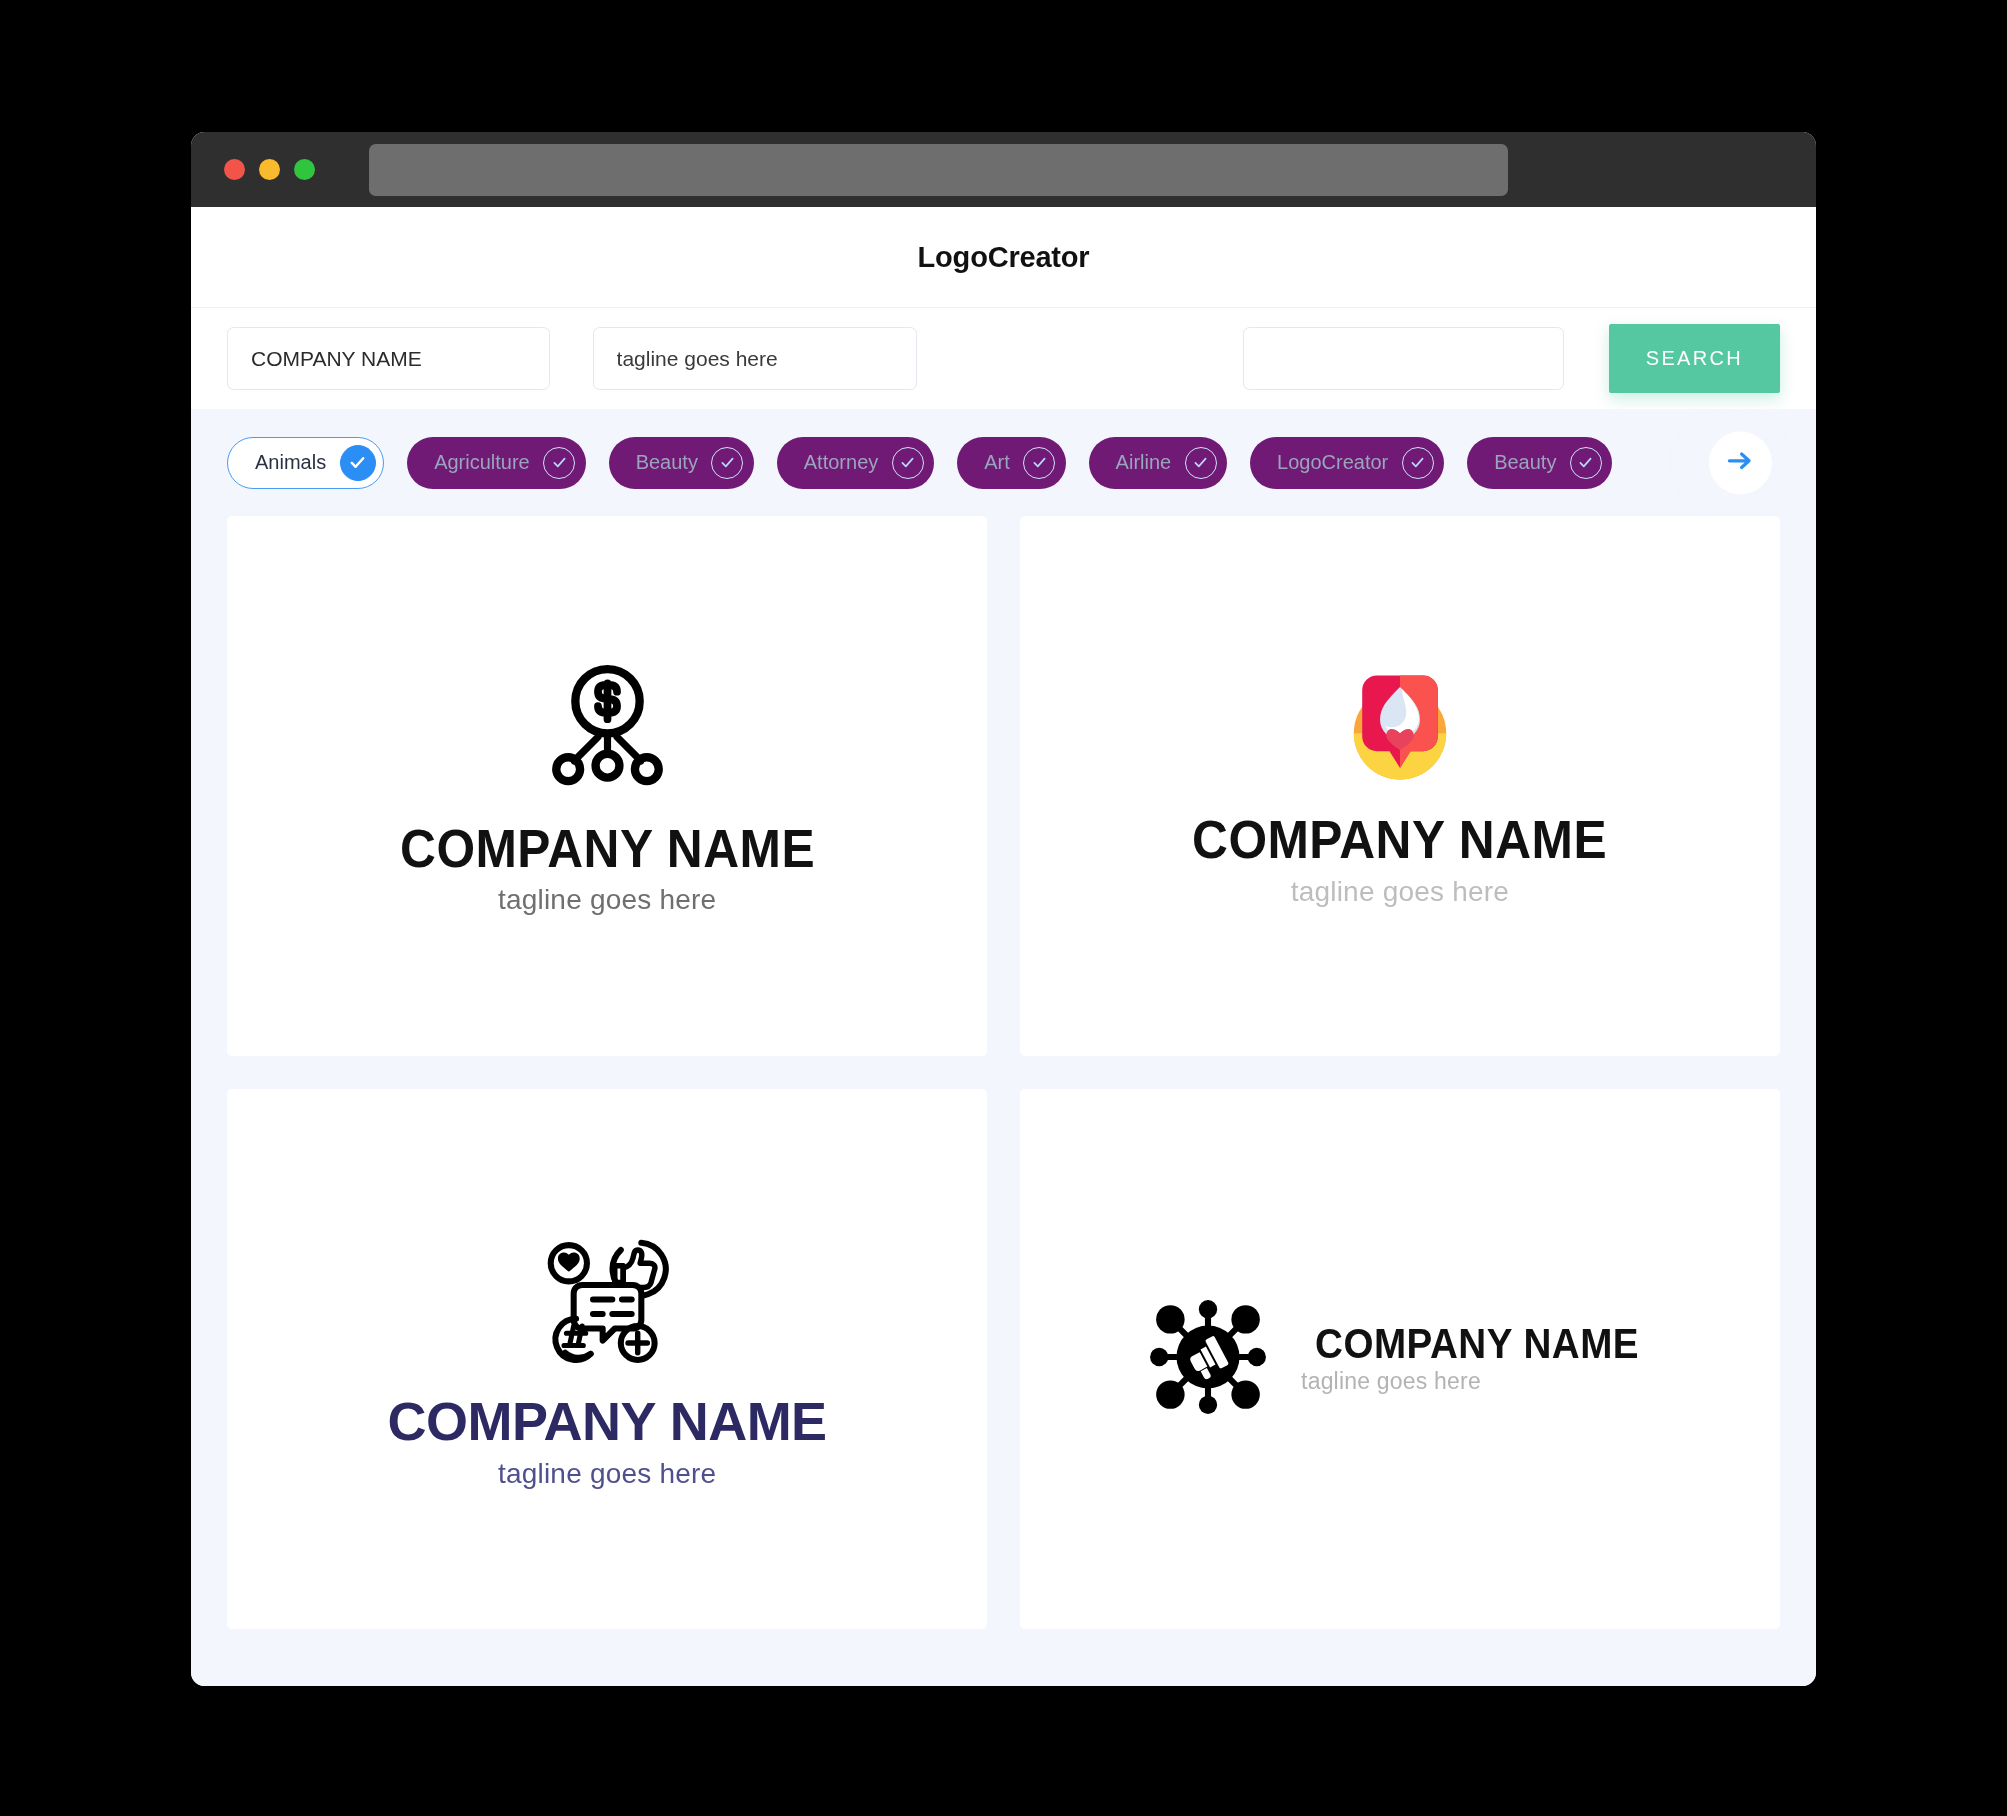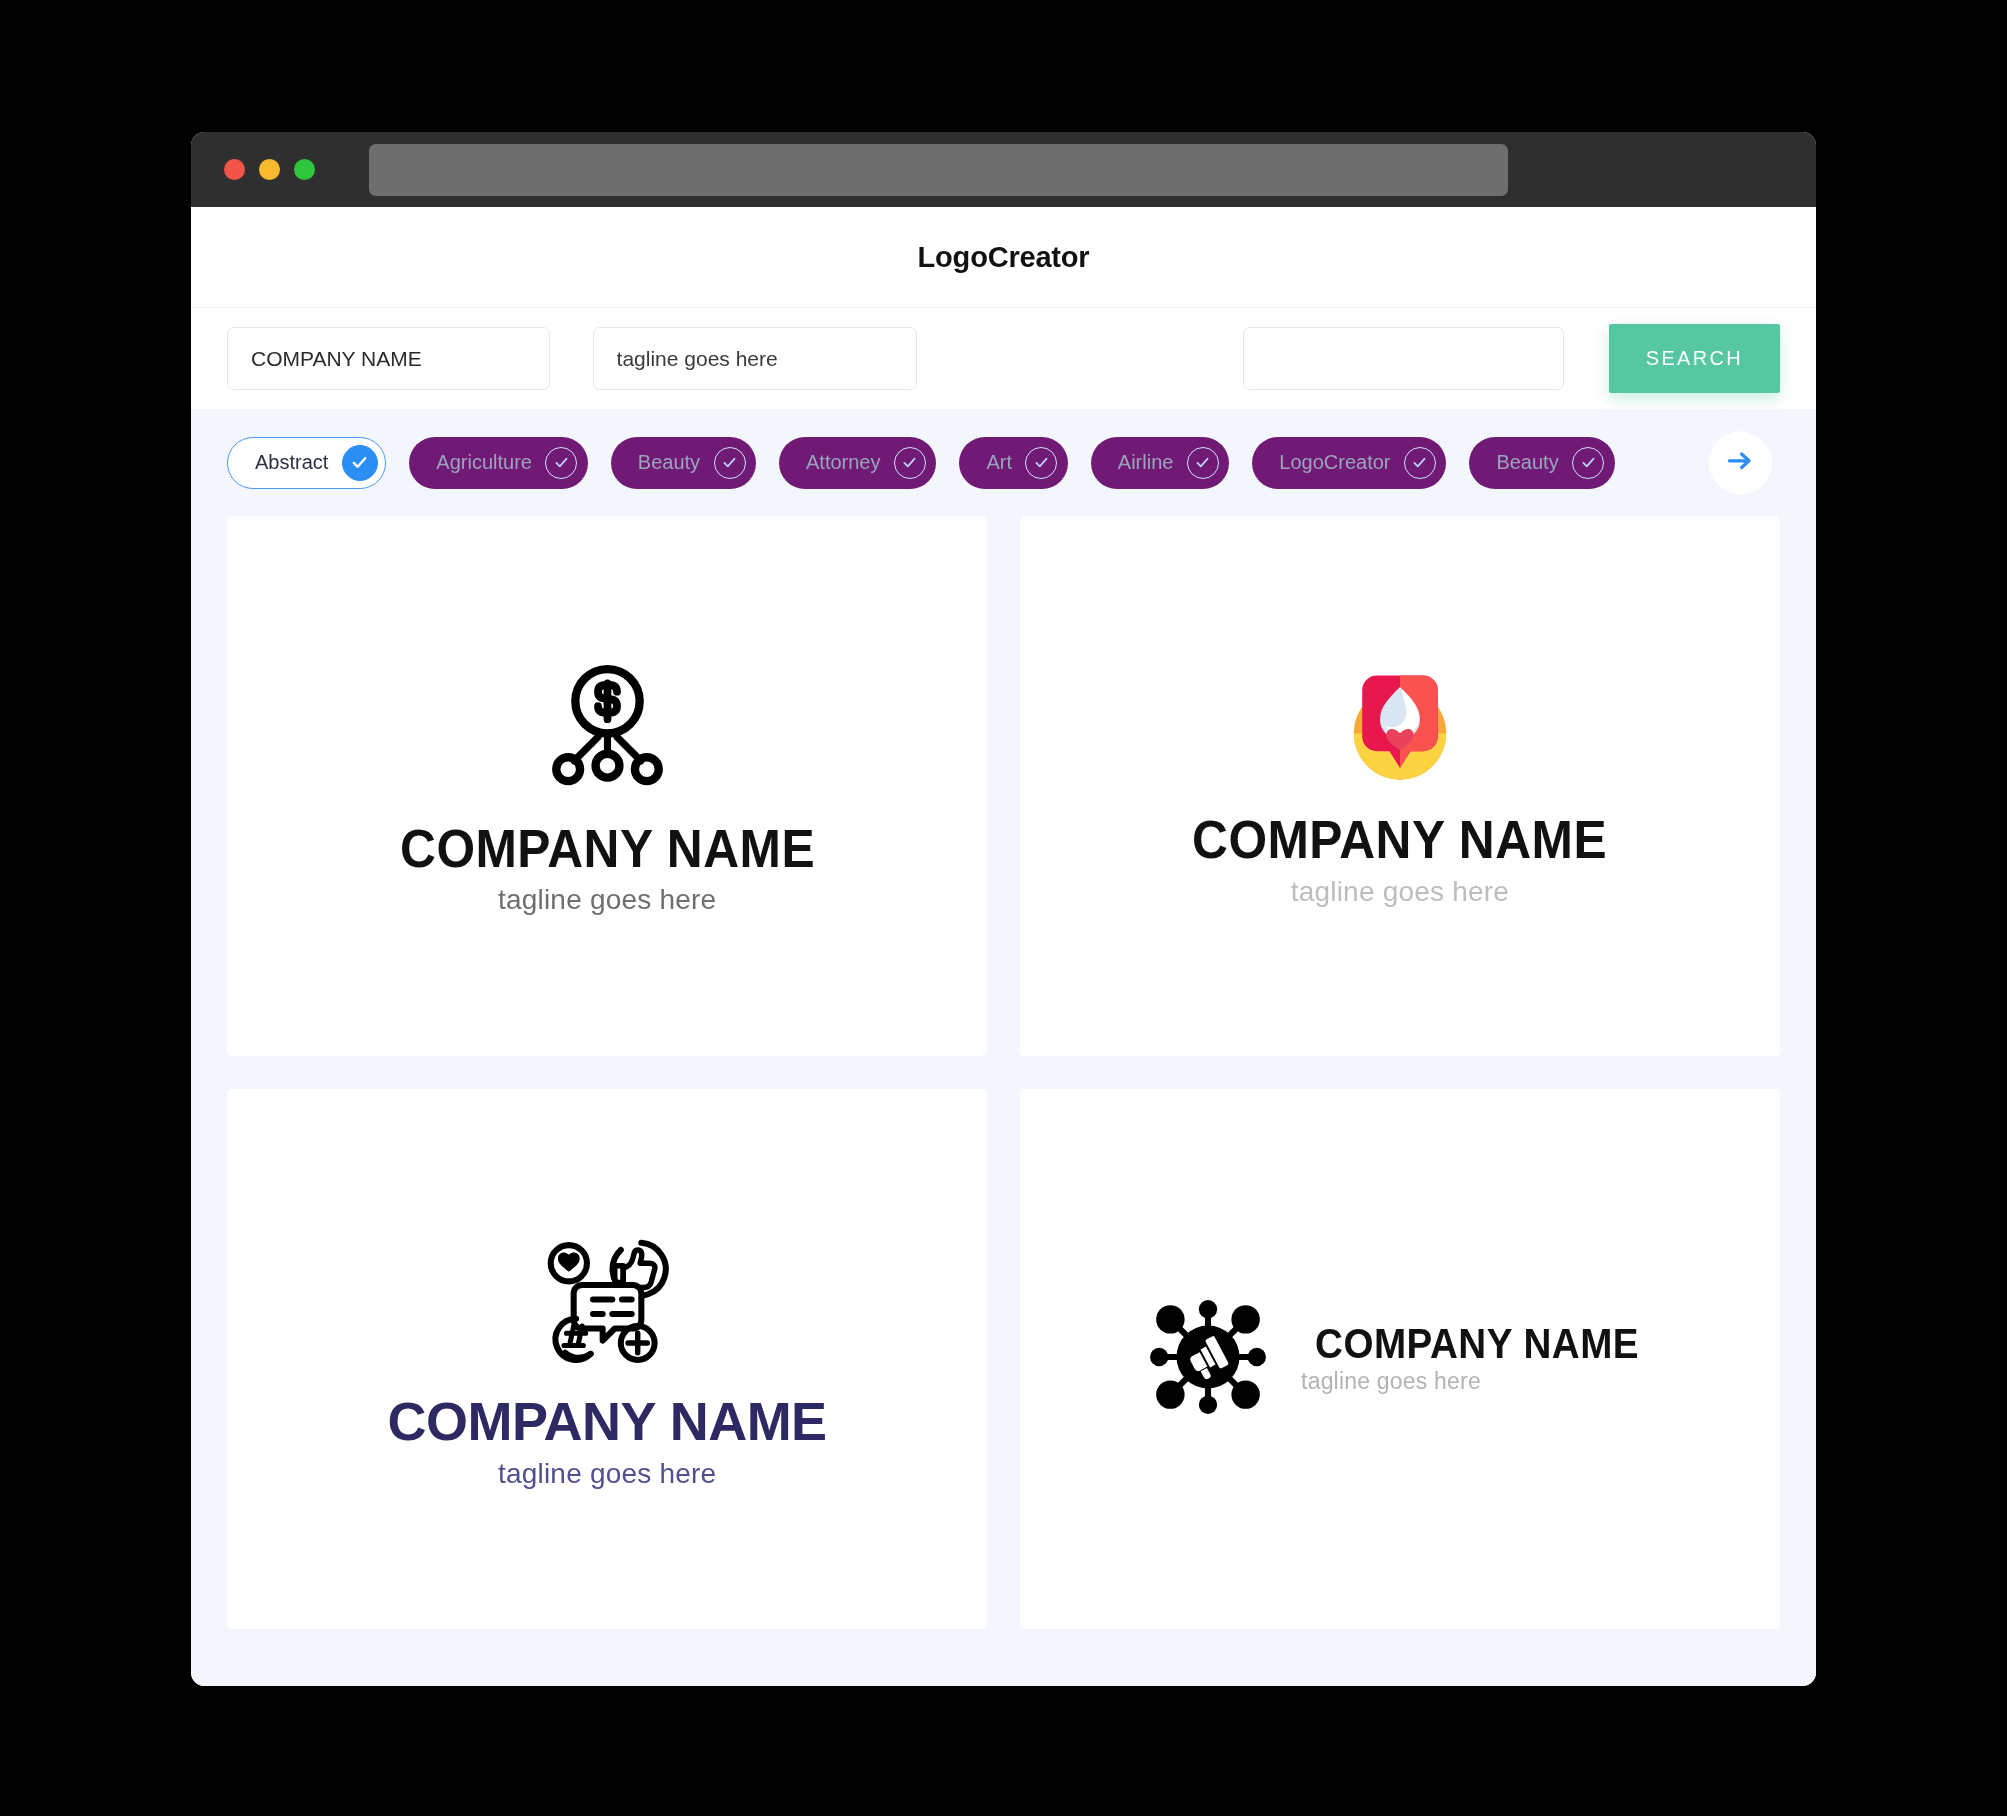--- a/index.html
+++ b/index.html
@@ -247,21 +247,21 @@
   <div id="search-row">
     <input id="company-name-input" class="text-input" type="text" value="COMPANY NAME" style="">
     <input id="tagline-input" class="text-input" type="text" value="tagline goes here" style="">
     <input id="keyword-input" class="text-input" type="text" value="" style="">
     <button id="search-button">SEARCH</button>
   </div>
 
   <div id="chip-strip">
 
     <div class="chip selected">
-      <span class="chip-label">Abstract</span>
+      <span class="chip-label">Animals</span>
       <span class="chip-check">
         <svg width="19" height="19" viewBox="0 0 20 20">
             <path d="M4 10.5 L8 14.5 L16 5.5" fill="none" stroke="#ffffff" stroke-width="2.6" stroke-linecap="round" stroke-linejoin="round"></path>
           </svg>
       </span>
     </div>
 
     <div class="chip">
       <span class="chip-label">Agriculture</span>
       <span class="chip-check">

